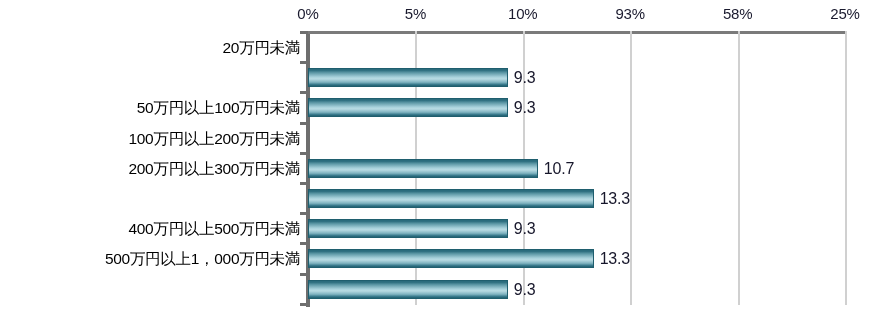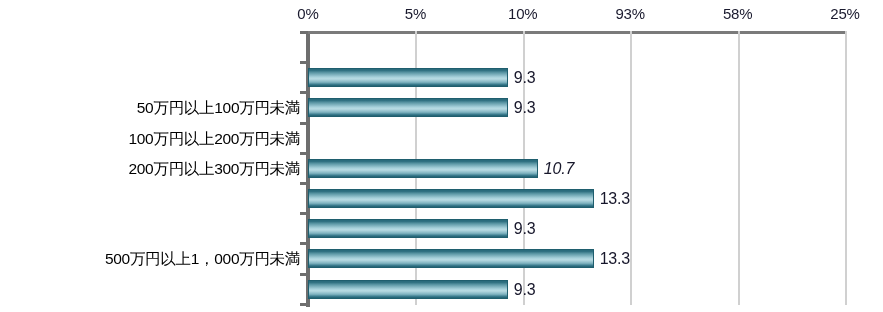--- a/index.html
+++ b/index.html
@@ -139,23 +139,25 @@
   <div id="x-axis-labels">
       <div class="x-tick-label" style="left: 308px;">0%</div>
       <div class="x-tick-label" style="left: 415.4px;">5%</div>
       <div class="x-tick-label" style="left: 522.8px;">10%</div>
       <div class="x-tick-label" style="left: 630.2px;">93%</div>
       <div class="x-tick-label" style="left: 737.6px;">58%</div>
       <div class="x-tick-label" style="left: 845px;">25%</div>
     </div>
 
   <div id="category-labels">
+      <div class="cat-label" style="top: 7px;">20万円未満</div>
       <div class="cat-label" style="top: 67.4px;">50万円以上100万円未満</div>
       <div class="cat-label" style="top: 97.6px;">100万円以上200万円未満</div>
       <div class="cat-label" style="top: 127.8px;">200万円以上300万円未満</div>
+      <div class="cat-label" style="top: 188.2px;">400万円以上500万円未満</div>
       <div class="cat-label" style="top: 218.4px;">500万円以上1，000万円未満</div>
     </div>
 
   <div id="y-axis-line"></div>
   <div id="plot-top-border"></div>
 
   <div id="plot-area">
       <div class="gridline" style="left: 107.4px;"></div>
       <div class="gridline" style="left: 214.8px;"></div>
       <div class="gridline" style="left: 322.2px;"></div>
@@ -168,21 +170,21 @@
       </div>
       <div class="axis-tick" style="top: 30.2px;"></div>
       <div class="bar-row" style="top: 67.4px; height: 19px;">
         <div class="bar" style="width: 199.764px;"></div>
         <div class="value-label" style="left: 205.764px; top: 0px;">9.3</div>
       </div>
       <div class="axis-tick" style="top: 60.4px;"></div>
       <div class="axis-tick" style="top: 90.6px;"></div>
       <div class="bar-row" style="top: 127.8px; height: 19px;">
         <div class="bar" style="width: 229.836px;"></div>
-        <div class="value-label" style="left: 235.836px; top: 0px; font-style: italic;">10.7</div>
+        <div class="value-label" style="left: 235.836px; top: 0px;">10.7</div>
       </div>
       <div class="axis-tick" style="top: 120.8px;"></div>
       <div class="bar-row" style="top: 158px; height: 19px;">
         <div class="bar" style="width: 285.684px;"></div>
         <div class="value-label" style="left: 291.684px; top: 0px;">13.3</div>
       </div>
       <div class="axis-tick" style="top: 151px;"></div>
       <div class="bar-row" style="top: 188.2px; height: 19px;">
         <div class="bar" style="width: 199.764px;"></div>
         <div class="value-label" style="left: 205.764px; top: 0px;">9.3</div>

